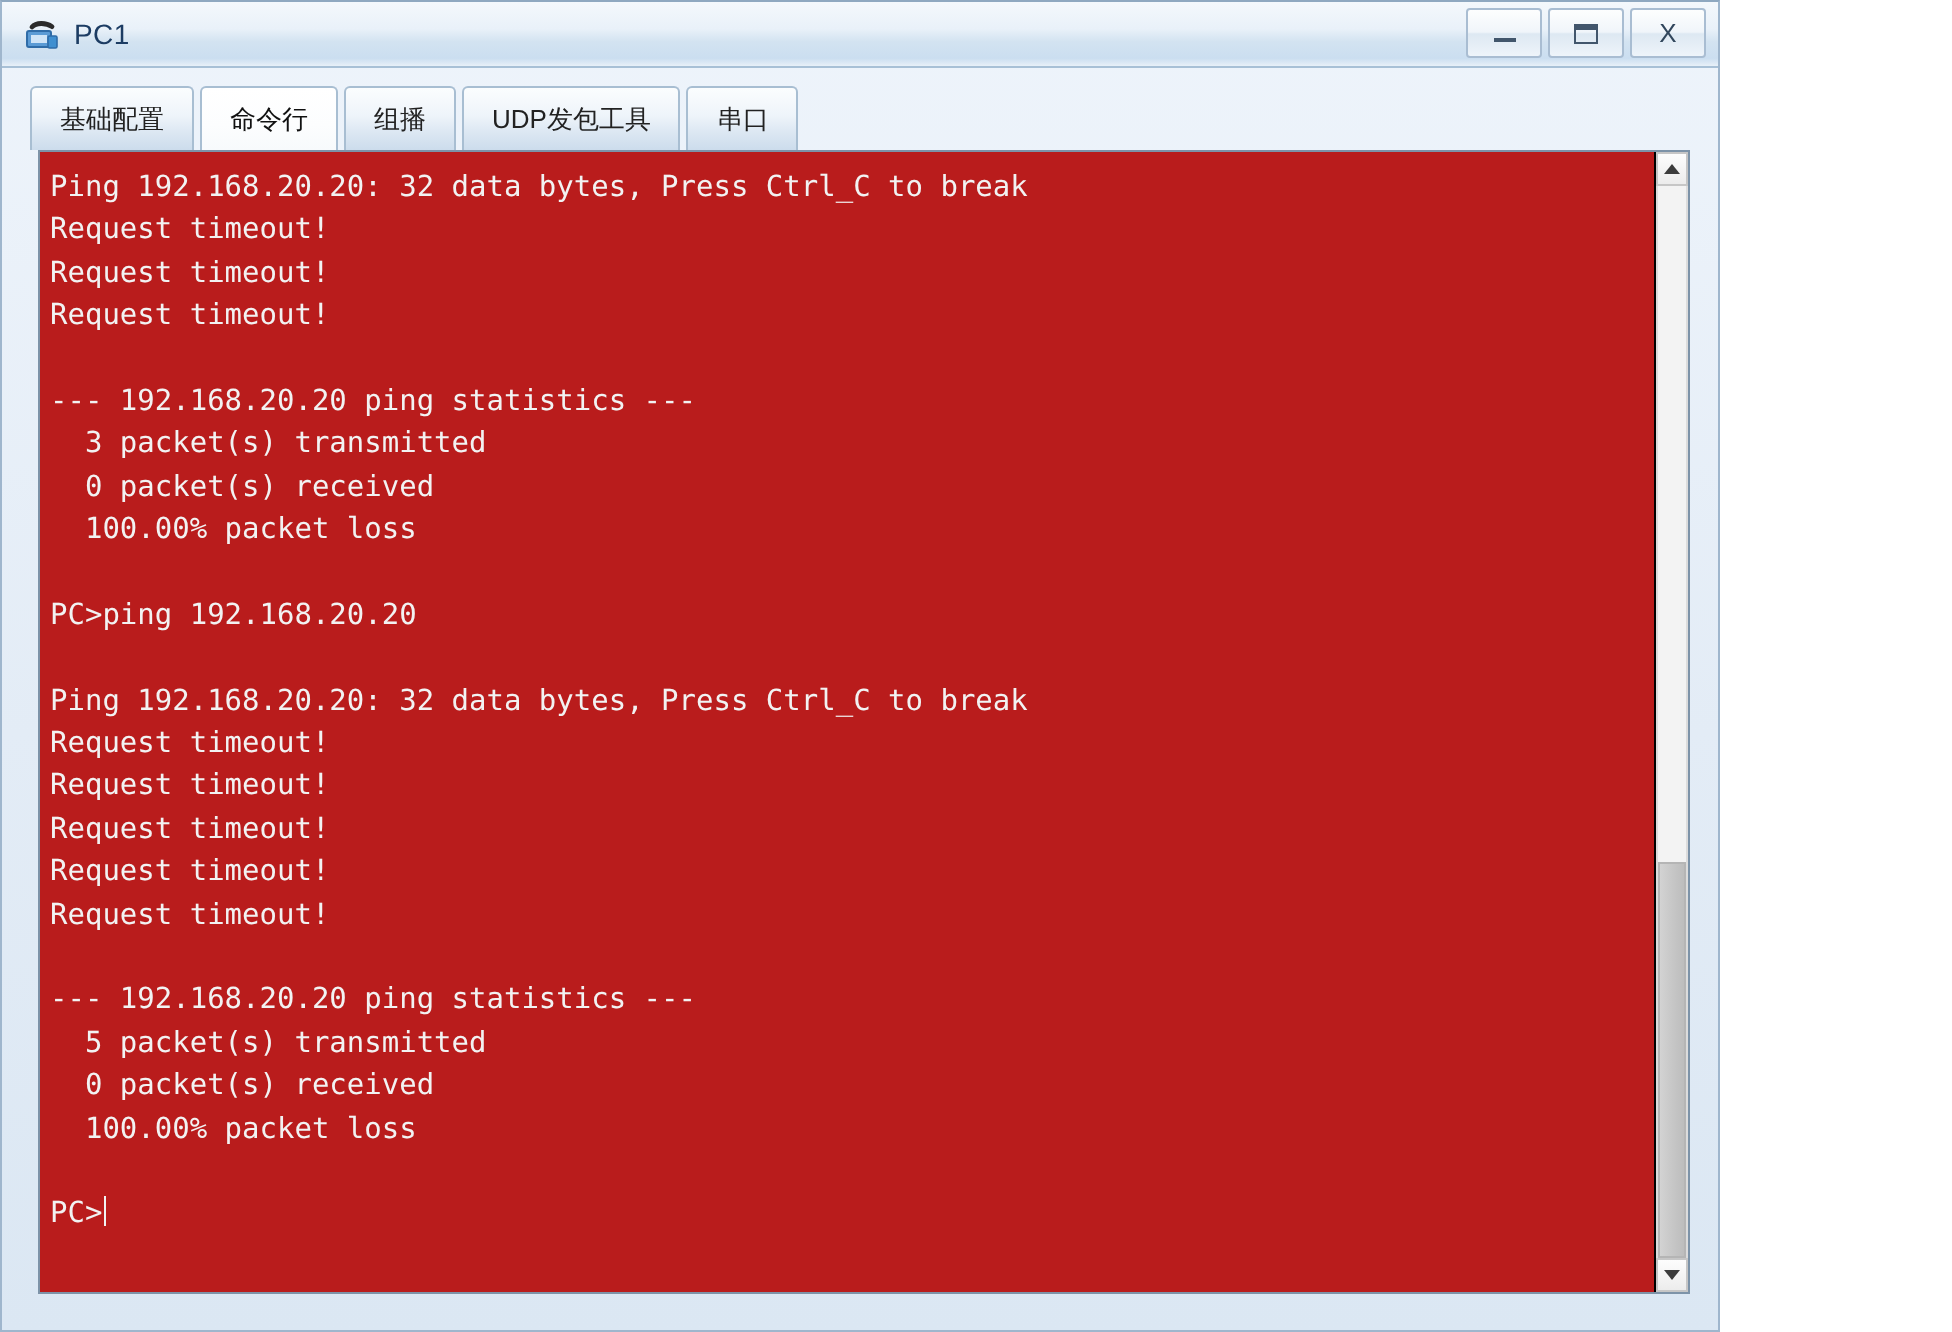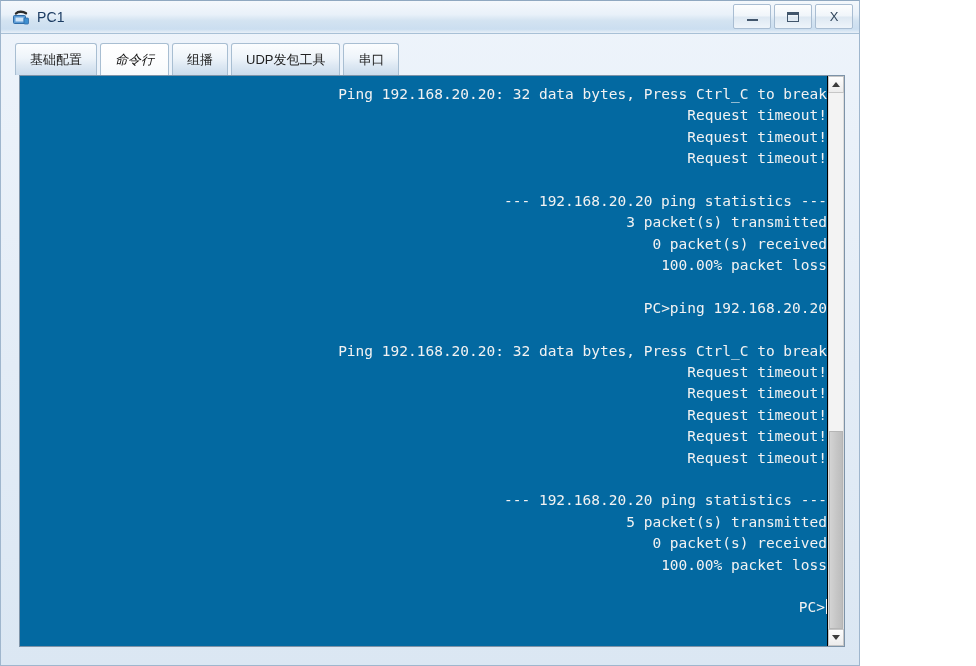--- a/index.html
+++ b/index.html
@@ -122,46 +122,44 @@
     border-bottom: none;
     border-radius: 3px 3px 0 0;
     background: linear-gradient(to bottom, #fbfdfe 0%, #eef4fa 45%, #dde8f3 70%, #ccdcec 100%);
     cursor: default;
     white-space: nowrap;
   }
   .tab.active {
     background: linear-gradient(to bottom, #ffffff 0%, #fcfdfe 60%, #f7fafc 100%);
     color: #111111;
     border-color: #a8bed2;
-    font-style: italic;
   }
 
   
   #console-wrap {
     flex: 1 1 auto;
     margin: 0 14px 18px 18px;
     position: relative;
     display: flex;
     background: #000000;
     border: 1px solid #7d93a8;
     box-shadow: inset 0 0 0 1px #000;
     overflow: hidden;
   }
   #console {
     flex: 1 1 auto;
-    background: #0369a1;
+    background: #b91c1c;
     color: #f2f2f2;
     font-family: "DejaVu Sans Mono", "Liberation Mono", monospace;
     font-size: 14.5px;
     line-height: 21.4px;
     padding: 8px 0 4px 5px;
     white-space: pre;
     overflow: hidden;
     box-sizing: border-box;
-    text-align: right;
   }
   .line { height: 21.4px; }
   .cursor {
     display: inline-block;
     width: 1px;
     height: 15px;
     background: #f2f2f2;
     vertical-align: -2px;
     margin-left: 1px;
   }

